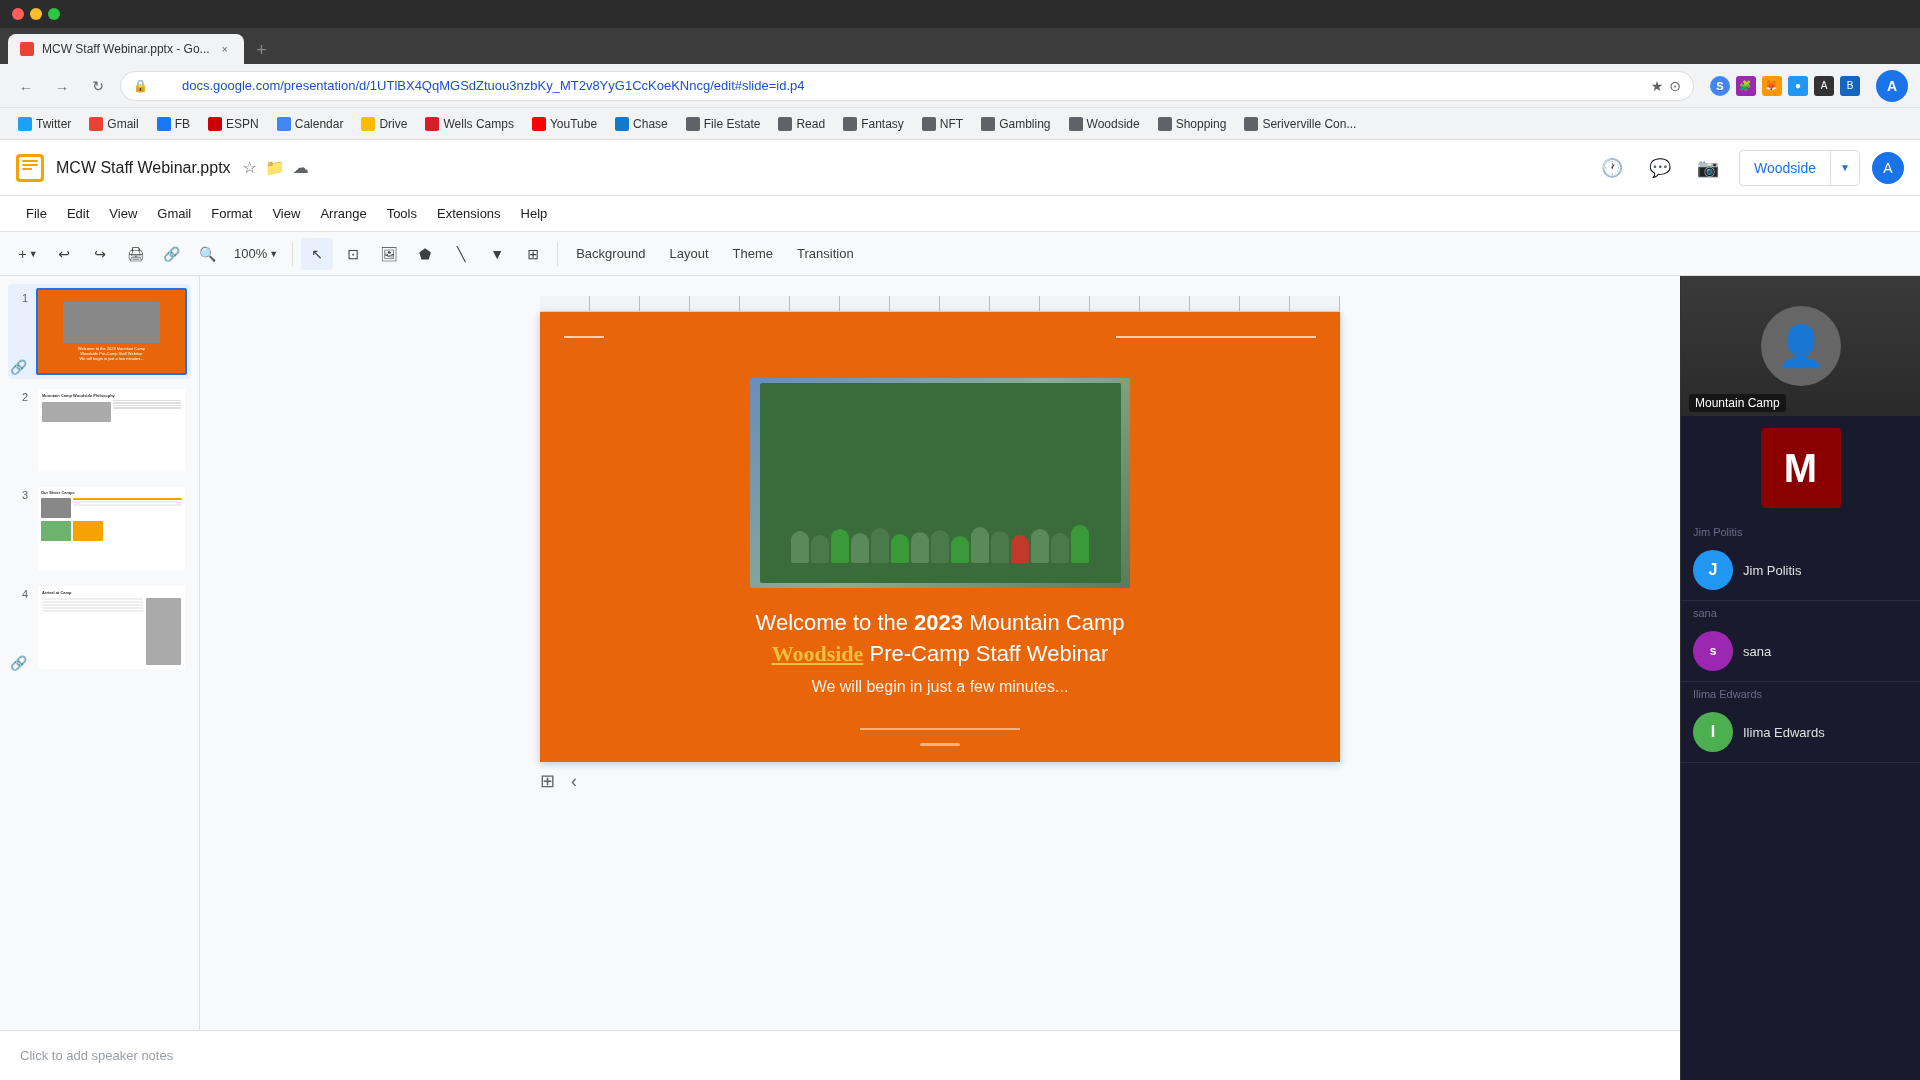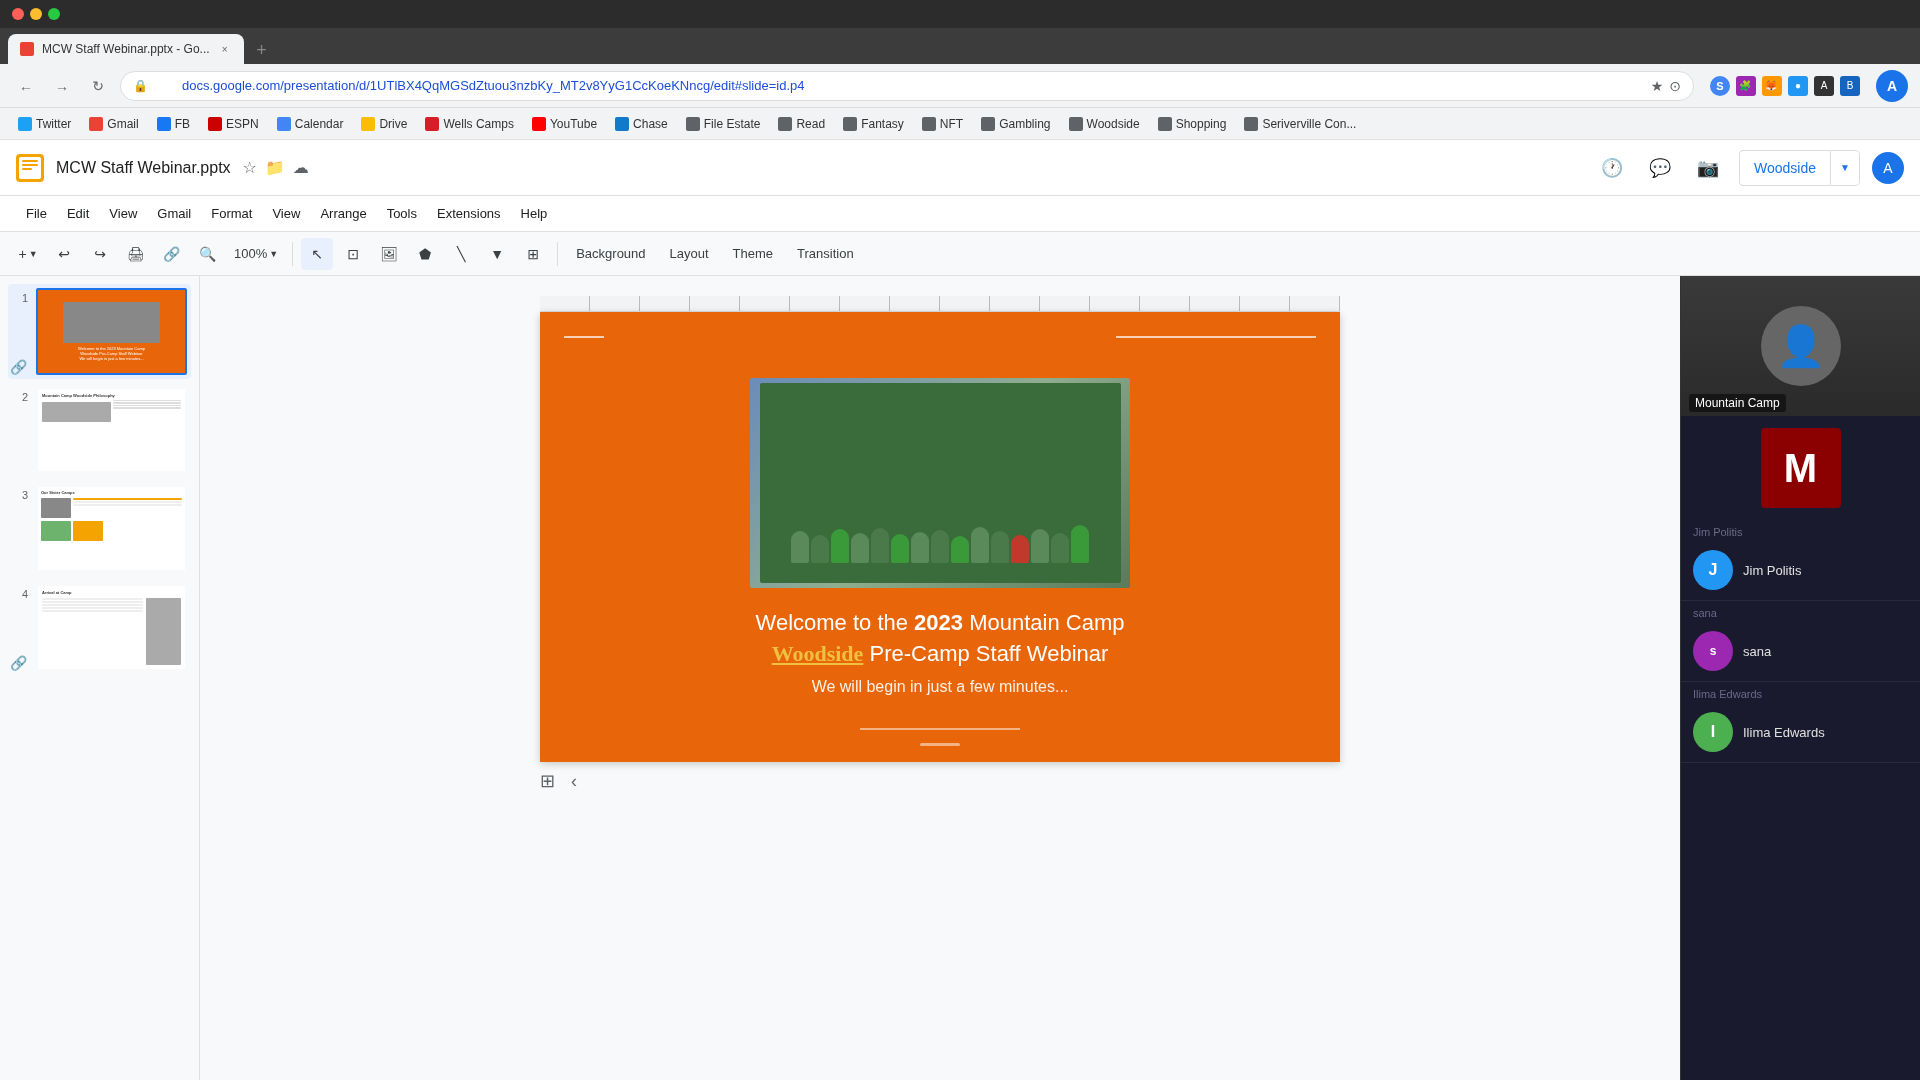--- a/index.html
+++ b/index.html
@@ -447,20 +447,23 @@
             </div>
           </div>
 
           <div style="display:flex;align-items:center;margin-top:8px;gap:16px;width:800px;">
             <div style="font-size:18px;color:#5f6368;cursor:pointer;">⊞</div>
             <div style="font-size:18px;color:#5f6368;cursor:pointer;">‹</div>
           </div>
         </div>
       </div>
 
+      <div style="height:50px;background:white;border-top:1px solid #e0e0e0;display:flex;align-items:center;padding:0 20px;color:#9aa0a6;font-size:13px;cursor:text;">
+        <span>Click to add speaker notes</span>
+      </div>
     </div>
 
     <div class="right-panel">
 
       <div class="video-preview">
         <div class="video-person">
           <div class="video-face">👤</div>
         </div>
         <div class="video-label">Mountain Camp</div>
       </div>

